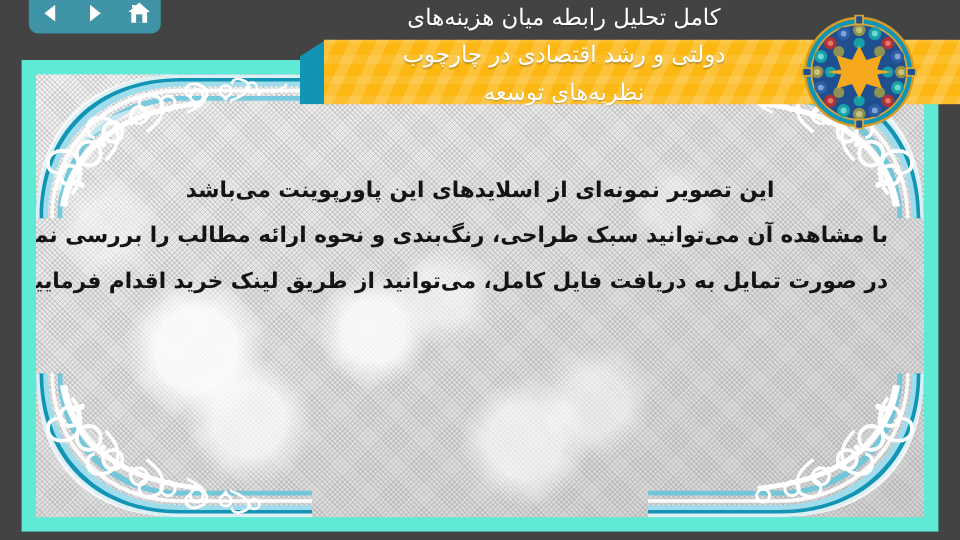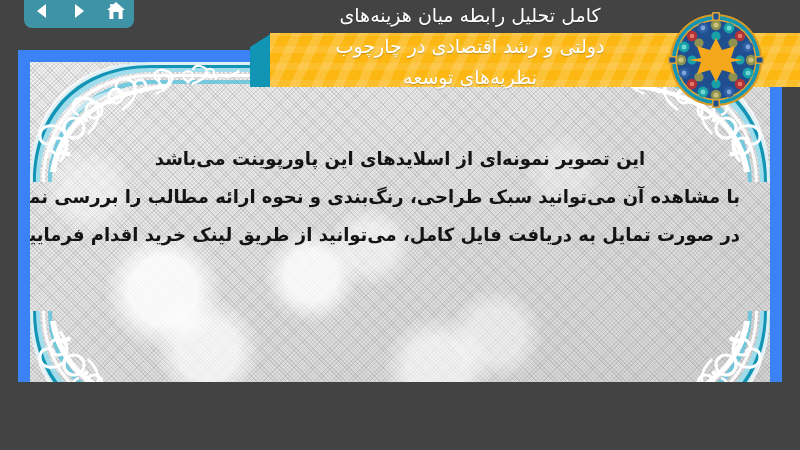--- a/index.html
+++ b/index.html
@@ -2,21 +2,21 @@
 <html><head>
 <meta charset="utf-8">
 <style>
   html,body{margin:0;padding:0;}
   body{
     width:800px;height:450px;overflow:hidden;
     background:#434343;
     font-family:"DejaVu Sans","Liberation Sans",sans-serif;
     position:relative;
   }
-  #stage{position:absolute;inset:0;width:800px;height:382px;overflow:hidden;background:#434343;text-decoration:underline;}
+  #stage{position:absolute;inset:0;width:800px;height:450px;overflow:hidden;background:#434343;text-decoration:underline;}
 
   
   .nav-pill{
     position:absolute;left:24px;top:-12px;width:110px;height:40px;
     background:#3f93a6;border-radius:8px;
     display:flex;align-items:flex-end;justify-content:space-around;
     padding-bottom:4px;box-sizing:border-box;z-index:40;
   }
   .nav-btn{width:26px;height:26px;display:flex;align-items:center;justify-content:center;cursor:pointer;}
   .nav-btn svg{display:block;}
@@ -51,21 +51,21 @@
     text-shadow:0 1px 1px rgba(0,0,0,.22);
     pointer-events:none;white-space:pre-line;
   }
 
   
   .medallion{position:absolute;left:668px;top:12px;width:96px;height:96px;z-index:35;}
 
   
   .frame{
     position:absolute;left:18px;top:50px;width:764px;height:393px;z-index:10;
-    background:#3b82f6;overflow:hidden;
+    background:#5eead4;overflow:hidden;
   }
   .frame-inner{
     position:absolute;left:12px;top:12px;right:12px;bottom:12px;
     background:
       radial-gradient(circle at 18% 62%, rgba(255,255,255,.85) 0 34px, rgba(255,255,255,0) 60px),
       radial-gradient(circle at 24% 78%, rgba(255,255,255,.70) 0 30px, rgba(255,255,255,0) 54px),
       radial-gradient(circle at 38% 58%, rgba(255,255,255,.80) 0 26px, rgba(255,255,255,0) 48px),
       radial-gradient(circle at 46% 50%, rgba(255,255,255,.55) 0 22px, rgba(255,255,255,0) 42px),
       radial-gradient(circle at 55% 83%, rgba(255,255,255,.62) 0 30px, rgba(255,255,255,0) 55px),
       radial-gradient(circle at 63% 74%, rgba(255,255,255,.50) 0 26px, rgba(255,255,255,0) 48px),

